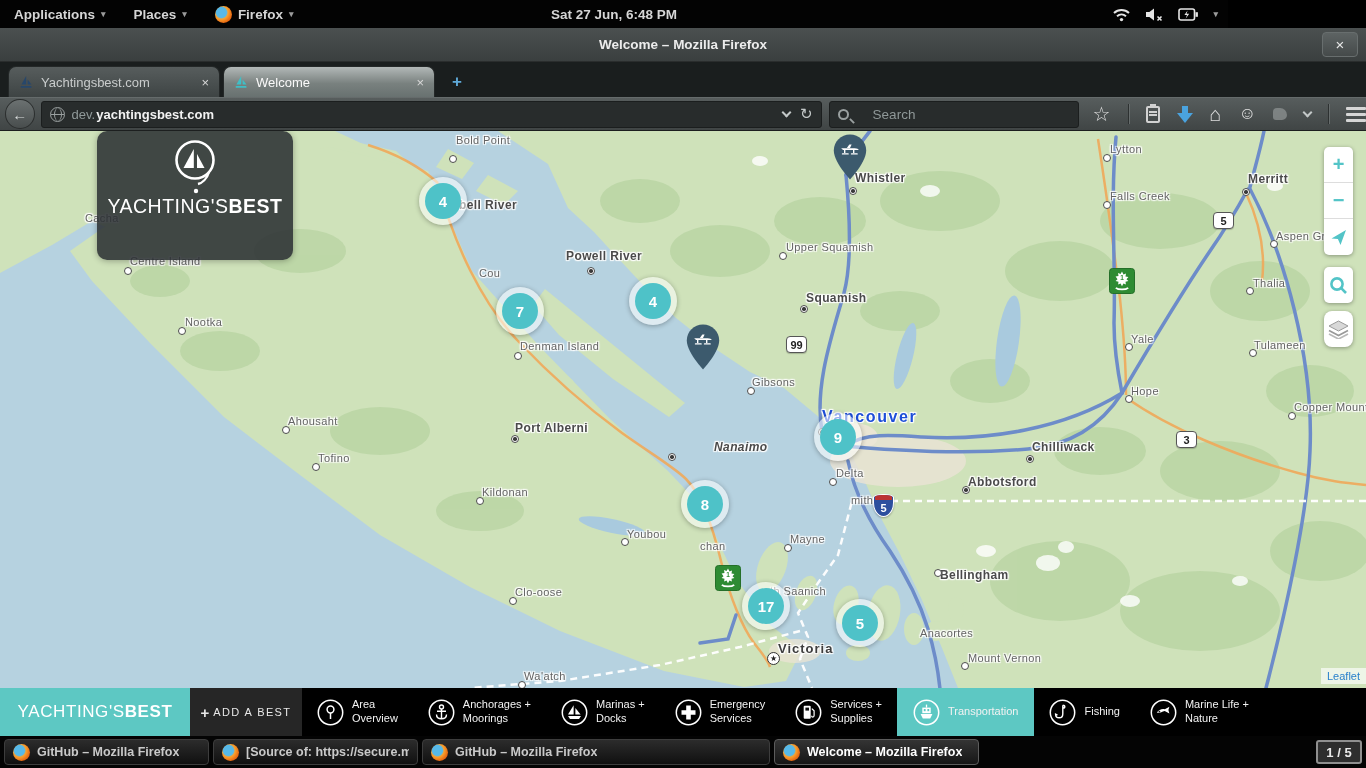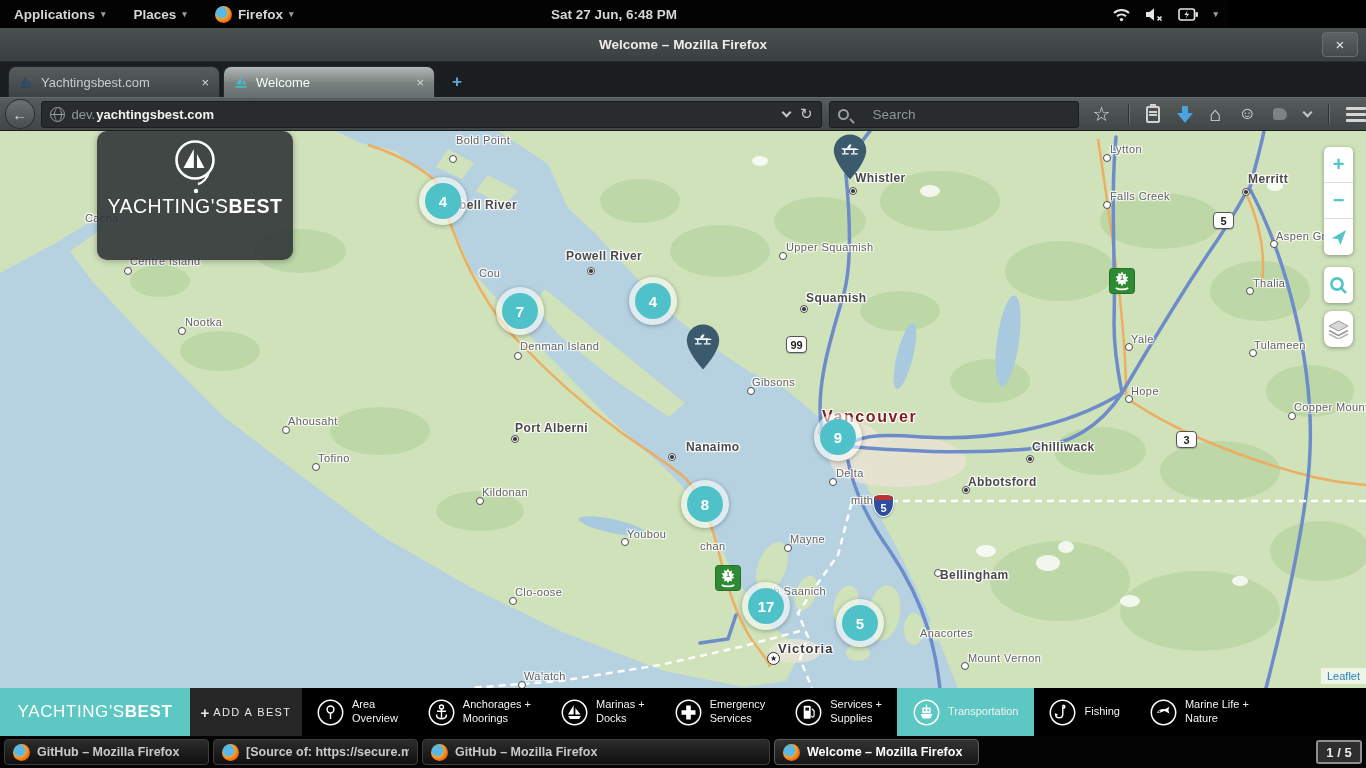--- a/index.html
+++ b/index.html
@@ -84,21 +84,21 @@
   .burger i { display:block; width:20px; height:3px; background:#d6d6d6; border-radius:1px; }
 
   
   #map { position:absolute; left:0; top:131px; width:1366px; height:557px; overflow:hidden;
     background:#b6d2e0; cursor:grab; }
   #terrain { position:absolute; left:0; top:0; }
   #markers { position:absolute; inset:0; }
   .mlabel { position:absolute; color:#636363; font-size:11px; letter-spacing:.4px; white-space:nowrap;
     text-shadow:-1px -1px 1px #fff,1px -1px 1px #fff,-1px 1px 1px #fff,1px 1px 1px #fff,0 0 3px #fff; }
   .mlabel.city { font-weight:bold; color:#4a4a4a; font-size:12px; }
-  .mlabel.big { font-weight:bold; color:#7f1d1d; font-size:16px; letter-spacing:1.6px; }
+  .mlabel.big { font-weight:bold; color:#1d4ed8; font-size:16px; letter-spacing:1.6px; }
   .mlabel.capital { font-weight:bold; color:#3d3d3d; font-size:13px; letter-spacing:1px; }
   .mdot { position:absolute; width:8px; height:8px; border:1.6px solid #4c4c4c; border-radius:50%;
     background:#fff; }
   .mdot.bullseye::after { content:""; position:absolute; inset:1.3px; background:#3a3a3a; border-radius:50%; }
   .mstar { position:absolute; width:13px; height:13px; border:1.5px solid #333; border-radius:50%;
     background:#fff; color:#222; font-size:8px; line-height:11px; text-align:center; }
   .cluster { position:absolute; width:48px; height:48px; border-radius:50%;
     background:rgba(255,255,255,.55); box-shadow:0 1px 5px rgba(0,0,0,.3);
     display:flex; align-items:center; justify-content:center; cursor:pointer; }
   .cluster span { width:36px; height:36px; border-radius:50%; background:#4ec2c8; color:#fff;
@@ -382,21 +382,21 @@
         <div class="mdot" style="left: 178px; top: 196px;"></div>
         <div class="mlabel town" style="left: 479px; top: 136px;">Cou</div>
         <div class="mlabel town" style="left: 520px; top: 209px;">Denman Island</div>
         <div class="mdot" style="left: 514px; top: 221px;"></div>
         <div class="mlabel town" style="left: 752px; top: 245px;">Gibsons</div>
         <div class="mdot" style="left: 747px; top: 256px;"></div>
         <div class="mlabel big" style="left: 822px; top: 277px;">Vancouver</div>
         <div class="mdot bullseye" style="left: 818px; top: 297px;"></div>
         <div class="mlabel city" style="left: 515px; top: 290px;">Port Alberni</div>
         <div class="mdot bullseye" style="left: 511px; top: 304px;"></div>
-        <div class="mlabel city" style="left: 686px; top: 309px;">Nanaimo</div>
+        <div class="mlabel city" style="left: 714px; top: 309px; font-style: italic;">Nanaimo</div>
         <div class="mdot bullseye" style="left: 668px; top: 322px;"></div>
         <div class="mlabel town" style="left: 288px; top: 284px;">Ahousaht</div>
         <div class="mdot" style="left: 282px; top: 295px;"></div>
         <div class="mlabel town" style="left: 318px; top: 321px;">Tofino</div>
         <div class="mdot" style="left: 312px; top: 332px;"></div>
         <div class="mlabel town" style="left: 482px; top: 355px;">Kildonan</div>
         <div class="mdot" style="left: 476px; top: 366px;"></div>
         <div class="mlabel city" style="left: 1032px; top: 309px;">Chilliwack</div>
         <div class="mdot bullseye" style="left: 1026px; top: 324px;"></div>
         <div class="mlabel city" style="left: 968px; top: 344px;">Abbotsford</div>

